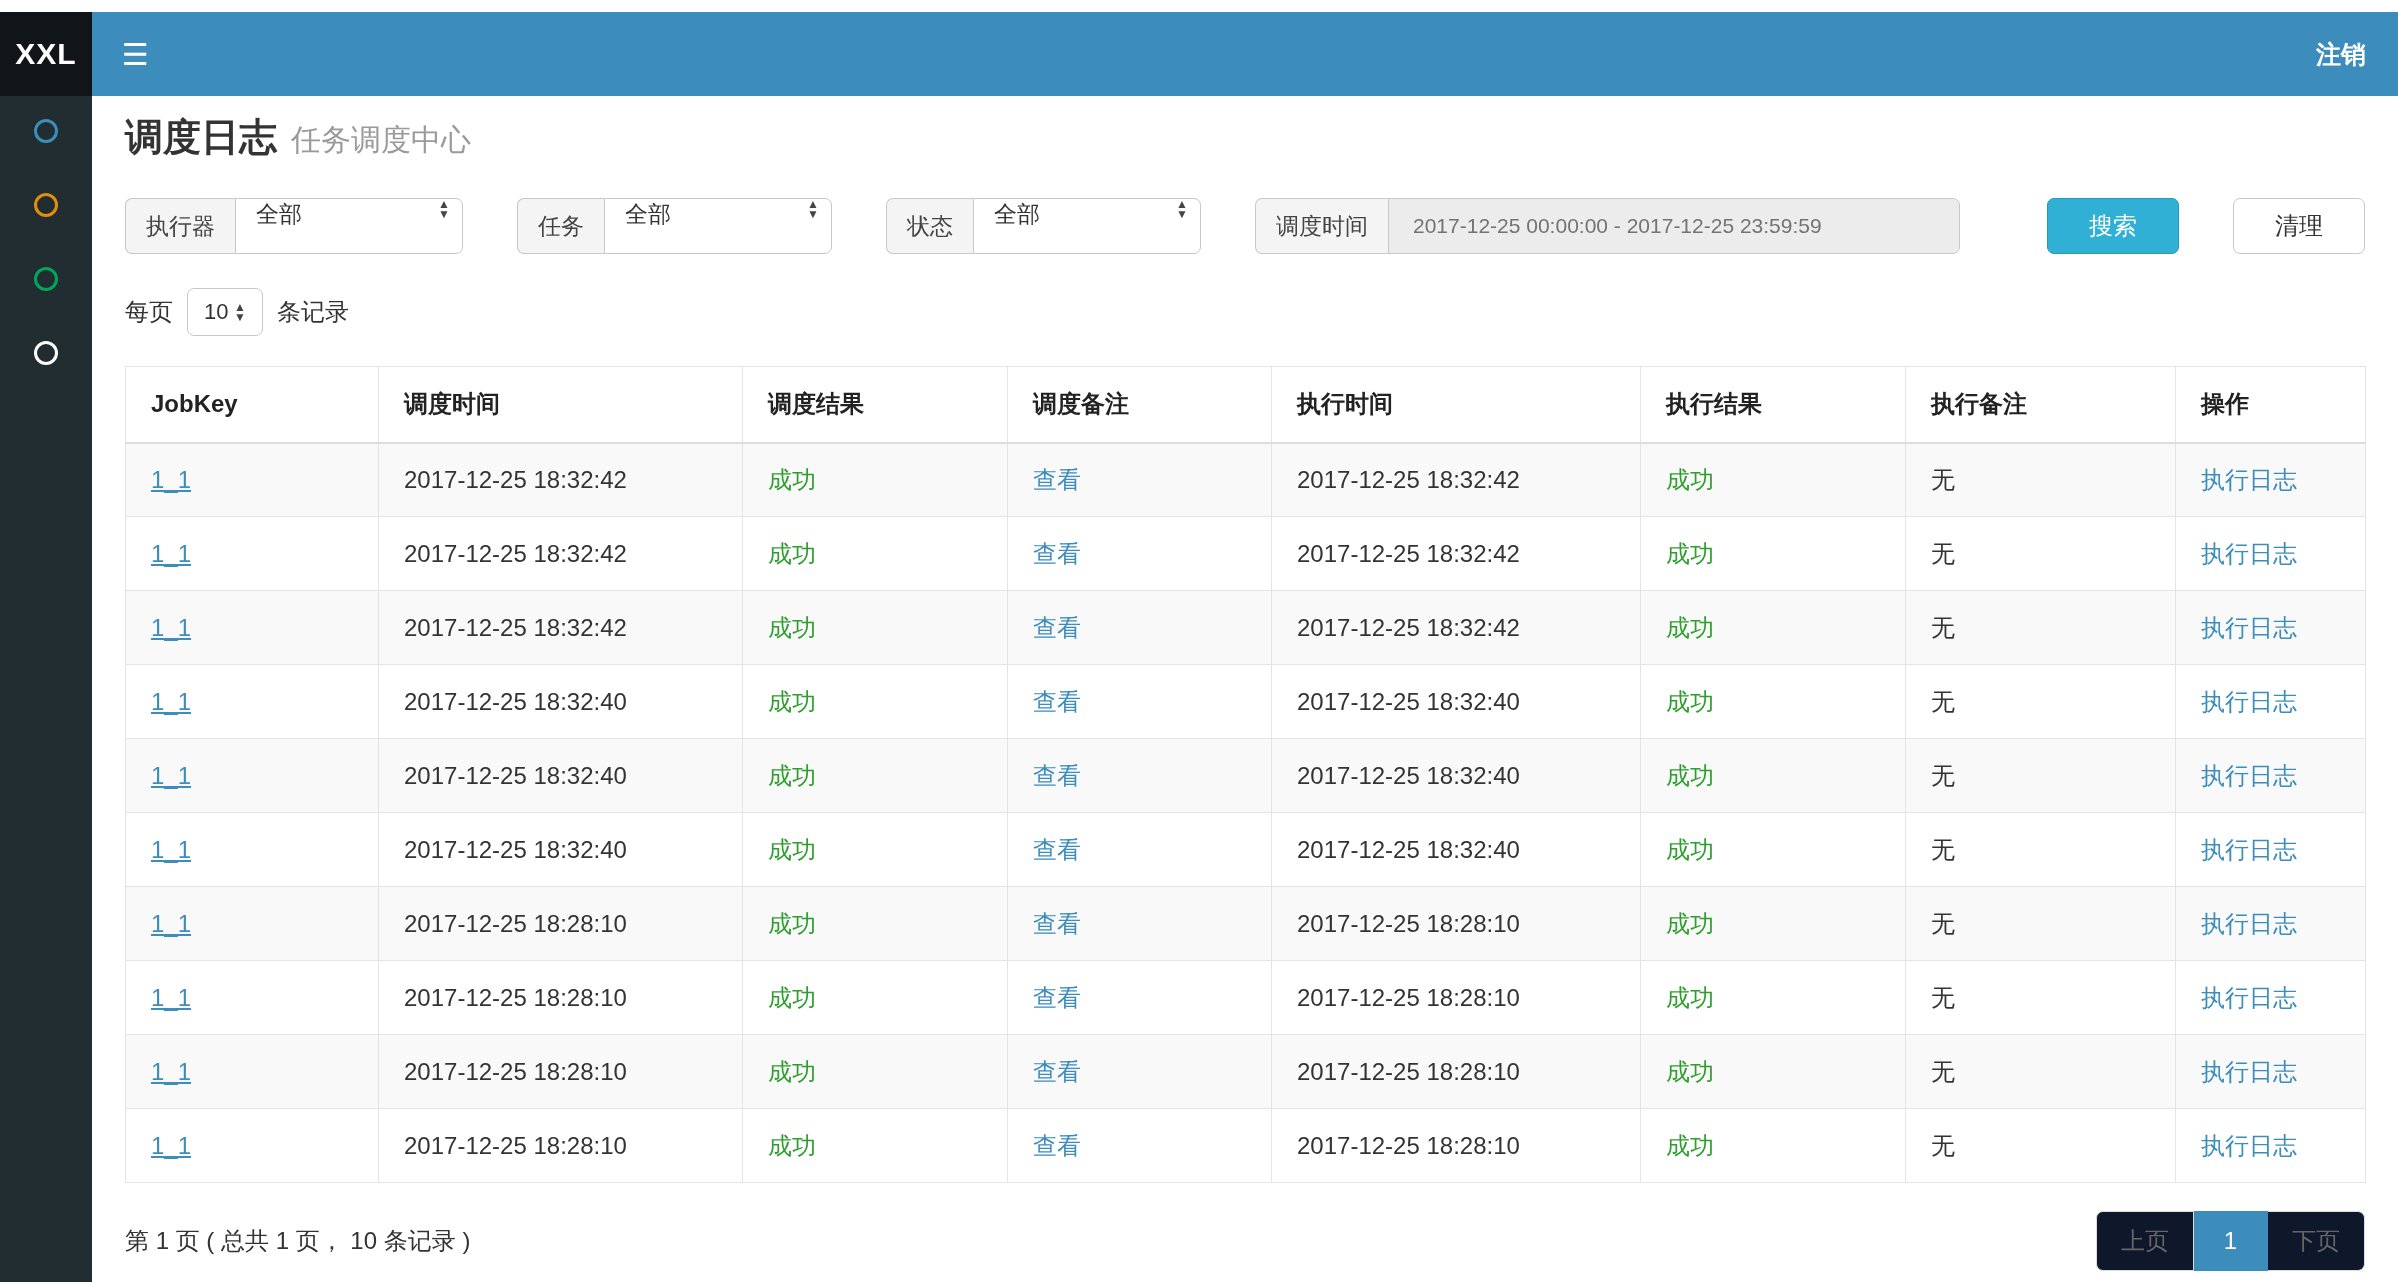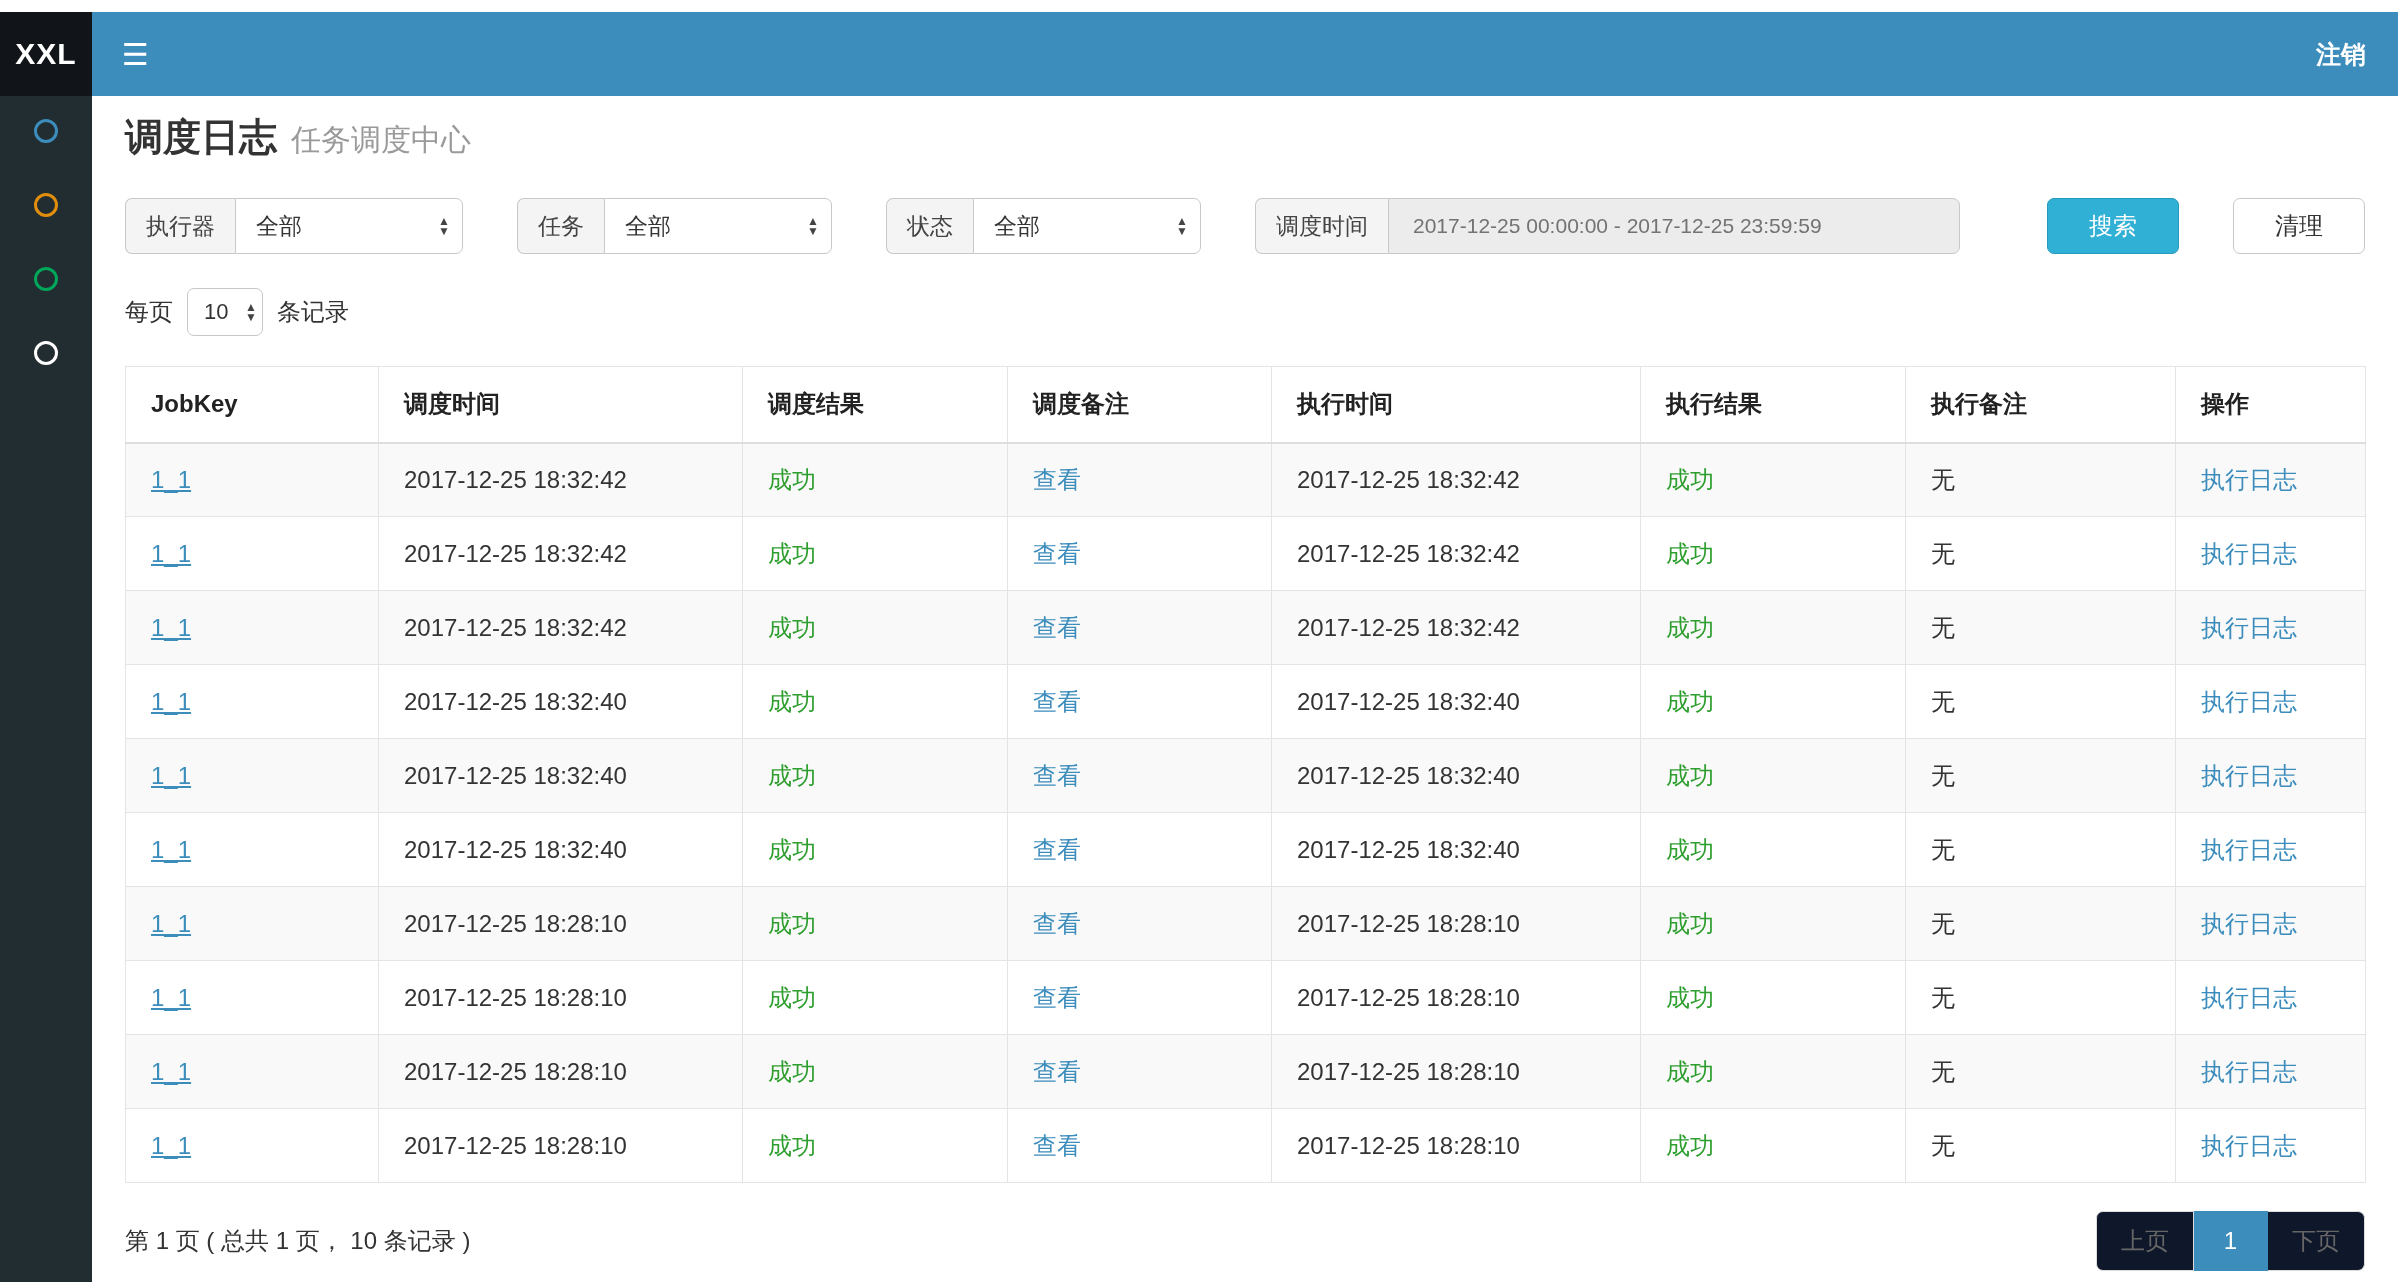--- a/index.html
+++ b/index.html
@@ -47,21 +47,21 @@
   
   .filters { display:flex; align-items:center; margin-top:35px; gap:54px; }
   .input-group { display:flex; height:56px; }
   .addon {
     background:#f4f4f4; border:1px solid #c8c8c8; border-right:0;
     border-radius:7px 0 0 7px; display:flex; align-items:center;
     padding:0 20px; font-size:23px; color:#444; white-space:nowrap;
   }
   .select-box {
     background:#fff; border:1px solid #c8c8c8; border-radius:0 7px 7px 0;
-    width:228px; display:flex; align-items:center; justify-content:space-between;
+    width:228px; display:flex; justify-content:space-between;
     padding:0 12px 0 20px; font-size:23px; cursor:pointer;gap:8px;
   }
   .arrows { display:flex; flex-direction:column; align-items:center; line-height:0.85; color:#444; }
   .arrows span { font-size:12px; display:block; }
   .date-box {
     background:#ececec; border:1px solid #c8c8c8; border-radius:0 7px 7px 0;
     width:572px; display:flex; align-items:center; padding:0 24px;
     font-size:21px; color:#737373; white-space:nowrap; overflow:hidden; cursor:text;
   }
   .btn { height:56px; border-radius:7px; font-size:24px; display:flex; align-items:center; justify-content:center; cursor:pointer; }
@@ -69,21 +69,21 @@
     margin-left:auto; width:132px; color:#fff;
     background:var(--search-btn,#31b0d5); border:1px solid var(--search-btn-border,#269abc);
   }
   .btn-clear { width:132px; background:#fff; border:1px solid #c8c8c8; color:#333; }
 
   
   .pagesize-row { display:flex; align-items:center; gap:14px; margin-top:34px; font-size:24px; color:#333; }
   .small-select {
     width:76px; height:48px; background:#fff; border:1px solid #c8c8c8; border-radius:7px;
     display:flex; align-items:center; justify-content:space-between;
-    padding:0 5px 0 16px; font-size:22px; cursor:pointer;
+    padding:0 16px 0 16px; font-size:22px; cursor:pointer;
   }
 
   
   table { width:100%; border-collapse:collapse; table-layout:fixed; margin-top:30px; }
   th, td { border:1px solid #e4e4e4; padding:0 10px 0 25px; text-align:left; overflow:hidden; white-space:nowrap; }
   th { height:76px; font-size:24px; font-weight:bold; color:#222; border-bottom:2px solid #ddd; background:#fff; }
   td { height:74px; font-size:24px; color:#333; background:transparent; }
   tr.odd td { background:#f9f9f9; }
   .link { color:var(--link,#3c8dbc); text-decoration:none; cursor:pointer; }
   .jobkey { text-decoration:underline; }

